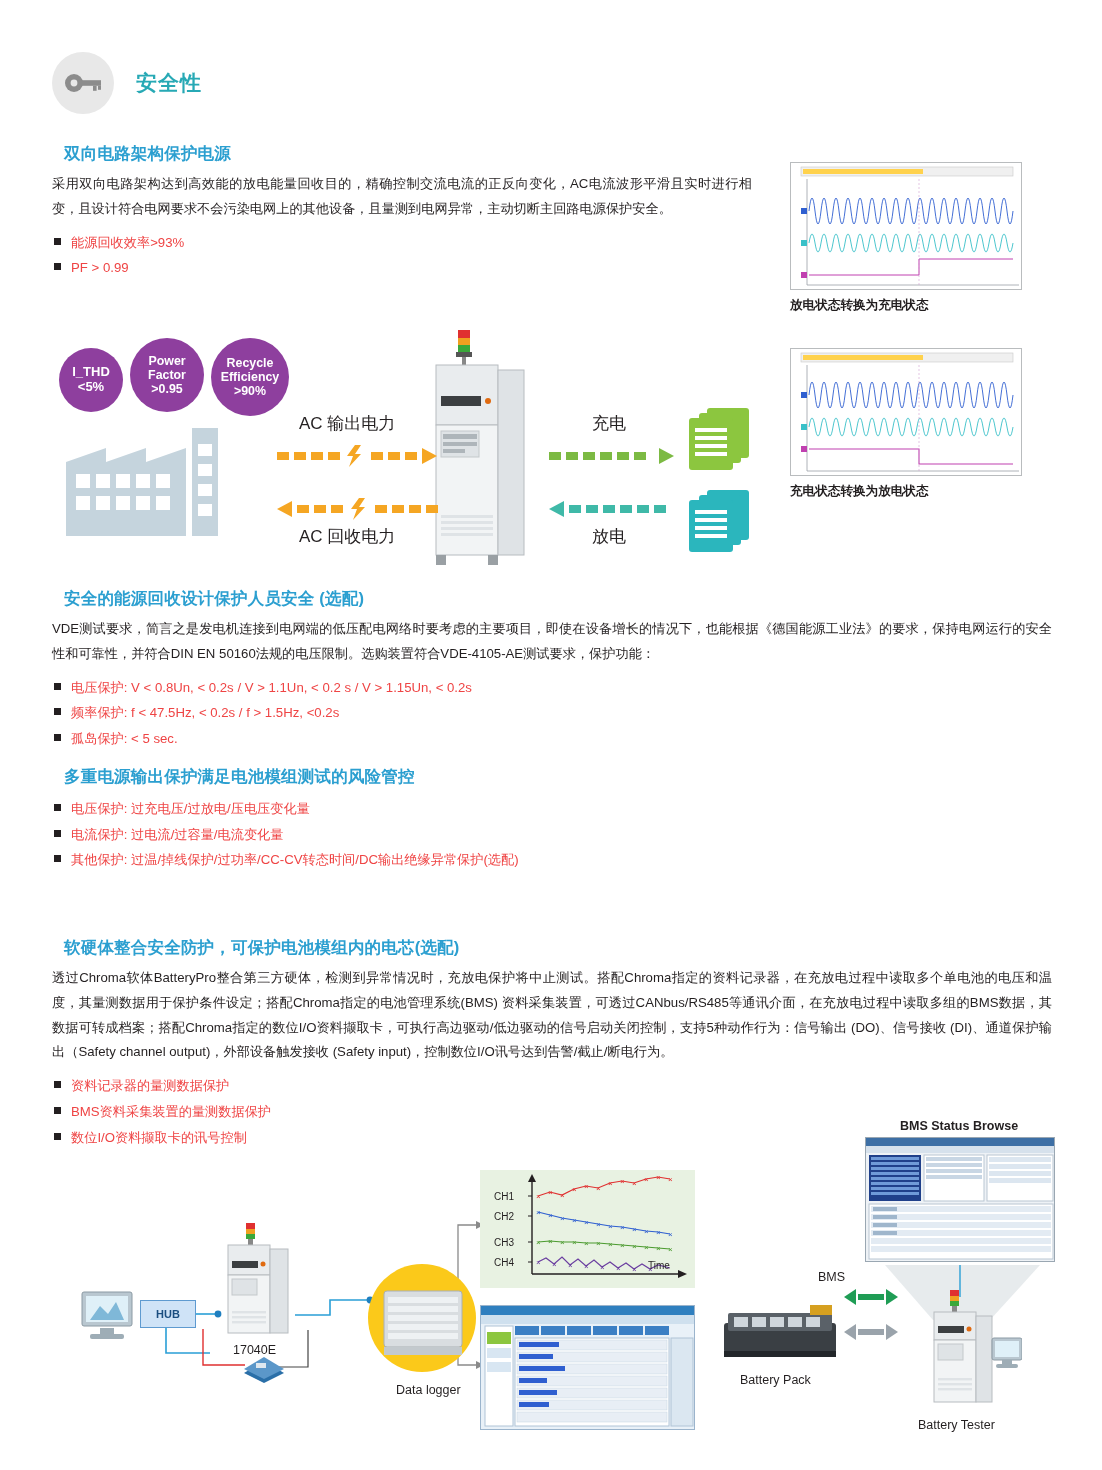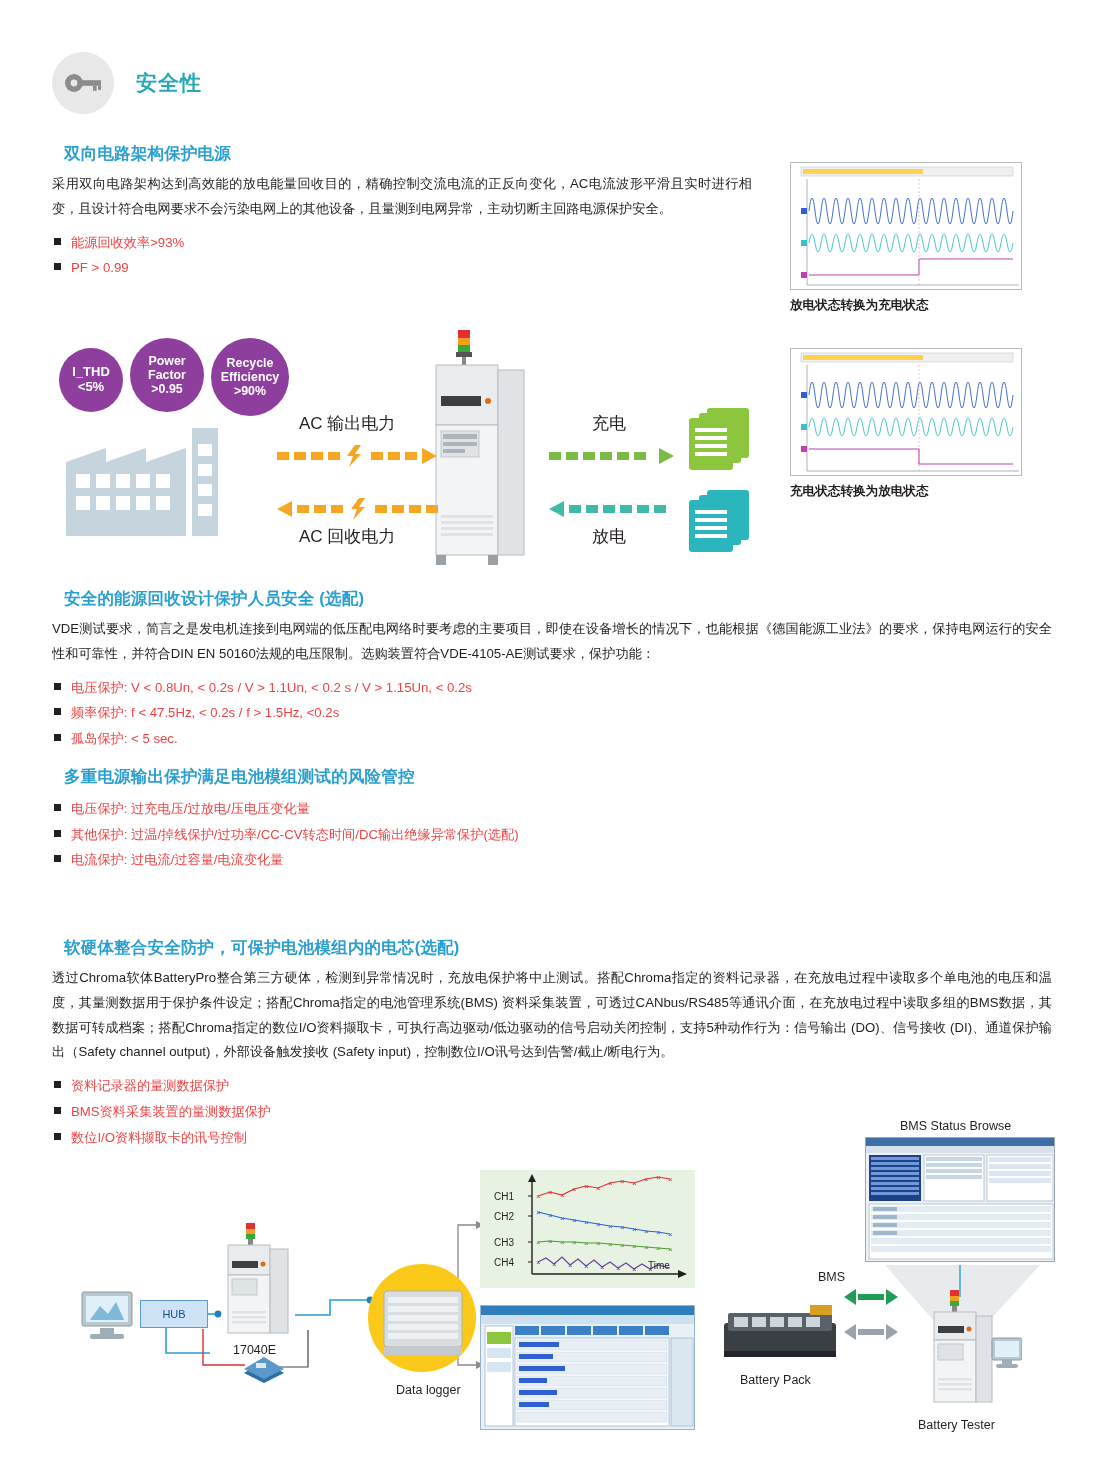--- a/index.html
+++ b/index.html
@@ -79,23 +79,23 @@
 
   
   .diag2 { position:absolute; left:40px; top:1115px; width:1030px; height:340px; }
   .d2-cap { position:absolute; font-size:12.5px; color:#231f20; }
 
   .chart-box { position:absolute; left:440px; top:55px; width:215px; height:118px; background:#e8f2e2; }
   .ui-box { position:absolute; left:440px; top:190px; width:215px; height:125px; background:#dce9f5; border:1px solid #9bb4cc; overflow:hidden; }
   .bms-box { position:absolute; left:825px; top:22px; width:190px; height:125px; background:#e9eff4; border:1px solid #9aa7b2; overflow:hidden; }
 
   .hub {
-    position:absolute; left:100px; top:185px; width:68px; height:28px; background:#cfe3f7;
+    position:absolute; left:100px; top:185px; width:56px; height:28px; background:#cfe3f7;
     border:1px solid #5e9ad0; display:flex; align-items:center; justify-content:center;
-    font-size:11px; color:#1b4e80; font-weight:normal;
+    font-size:11px; color:#1b4e80; font-weight:bold;
   }
 </style>
 </head>
 <body>
 
 <div class="page">
 
   <div class="sec-header">
     <div class="key-circle">
       <svg width="40" height="24" viewBox="0 0 40 24">
@@ -333,22 +333,22 @@
       <li>电压保护: V &lt; 0.8Un, &lt; 0.2s / V &gt; 1.1Un, &lt; 0.2 s / V &gt; 1.15Un, &lt; 0.2s</li>
       <li>频率保护: f &lt; 47.5Hz, &lt; 0.2s / f &gt; 1.5Hz, &lt;0.2s</li>
       <li>孤岛保护: &lt; 5 sec.</li>
     </ul>
   </div>
 
   <div class="b3">
     <h2 class="blue">多重电源输出保护满足电池模组测试的风险管控</h2>
     <ul class="sq">
       <li>电压保护: 过充电压/过放电/压电压变化量</li>
+      <li>电流保护: 过电流/过容量/电流变化量</li>
       <li>其他保护: 过温/掉线保护/过功率/CC-CV转态时间/DC输出绝缘异常保护(选配)</li>
-      <li>电流保护: 过电流/过容量/电流变化量</li>
     </ul>
   </div>
 
   <div class="b4">
     <h2 class="blue">软硬体整合安全防护，可保护电池模组内的电芯(选配)</h2>
     <p class="body">透过Chroma软体BatteryPro整合第三方硬体，检测到异常情况时，充放电保护将中止测试。搭配Chroma指定的资料记录器，在充放电过程中读取多个单电池的电压和温度，其量测数据用于保护条件设定；搭配Chroma指定的电池管理系统(BMS) 资料采集装置，可透过CANbus/RS485等通讯介面，在充放电过程中读取多组的BMS数据，其数据可转成档案；搭配Chroma指定的数位I/O资料撷取卡，可执行高边驱动/低边驱动的信号启动关闭控制，支持5种动作行为：信号输出 (DO)、信号接收 (DI)、通道保护输出（Safety channel output)，外部设备触发接收 (Safety input)，控制数位I/O讯号达到告警/截止/断电行为。</p>
     <ul class="sq">
       <li>资料记录器的量测数据保护</li>
       <li>BMS资料采集装置的量测数据保护</li>
       <li>数位I/O资料撷取卡的讯号控制</li>
@@ -555,21 +555,21 @@
             <rect x="38" y="48" width="34" height="5"></rect>
           <rect x="38" y="60" width="46" height="5"></rect>
             <rect x="38" y="72" width="28" height="5"></rect>
           <rect x="38" y="84" width="38" height="5"></rect>
             <rect x="38" y="96" width="30" height="5"></rect>
         </g>
         <rect x="190" y="32" width="22" height="88" fill="#dbe7f1" stroke="#b0c4d6"></rect>
       </svg>
     </div>
 
-    <div class="d2-cap" style="left:860px; top:4px; font-weight:normal;">BMS Status Browse</div>
+    <div class="d2-cap" style="left:860px; top:4px; font-weight:bold;">BMS Status Browse</div>
     <div class="bms-box">
       <svg width="190" height="125" viewBox="0 0 190 125">
         <rect width="190" height="125" fill="#eef2f6"></rect>
         <rect x="0" y="0" width="190" height="8" fill="#3d6fa5"></rect>
         <rect x="0" y="8" width="190" height="7" fill="#d6e1ec"></rect>
         <rect x="3" y="17" width="52" height="46" fill="#20408a"></rect>
         <g fill="#6f9ad8">
           <rect x="5" y="19" width="48" height="3"></rect>
             <rect x="5" y="24" width="48" height="3"></rect>
           <rect x="5" y="29" width="48" height="3"></rect>

